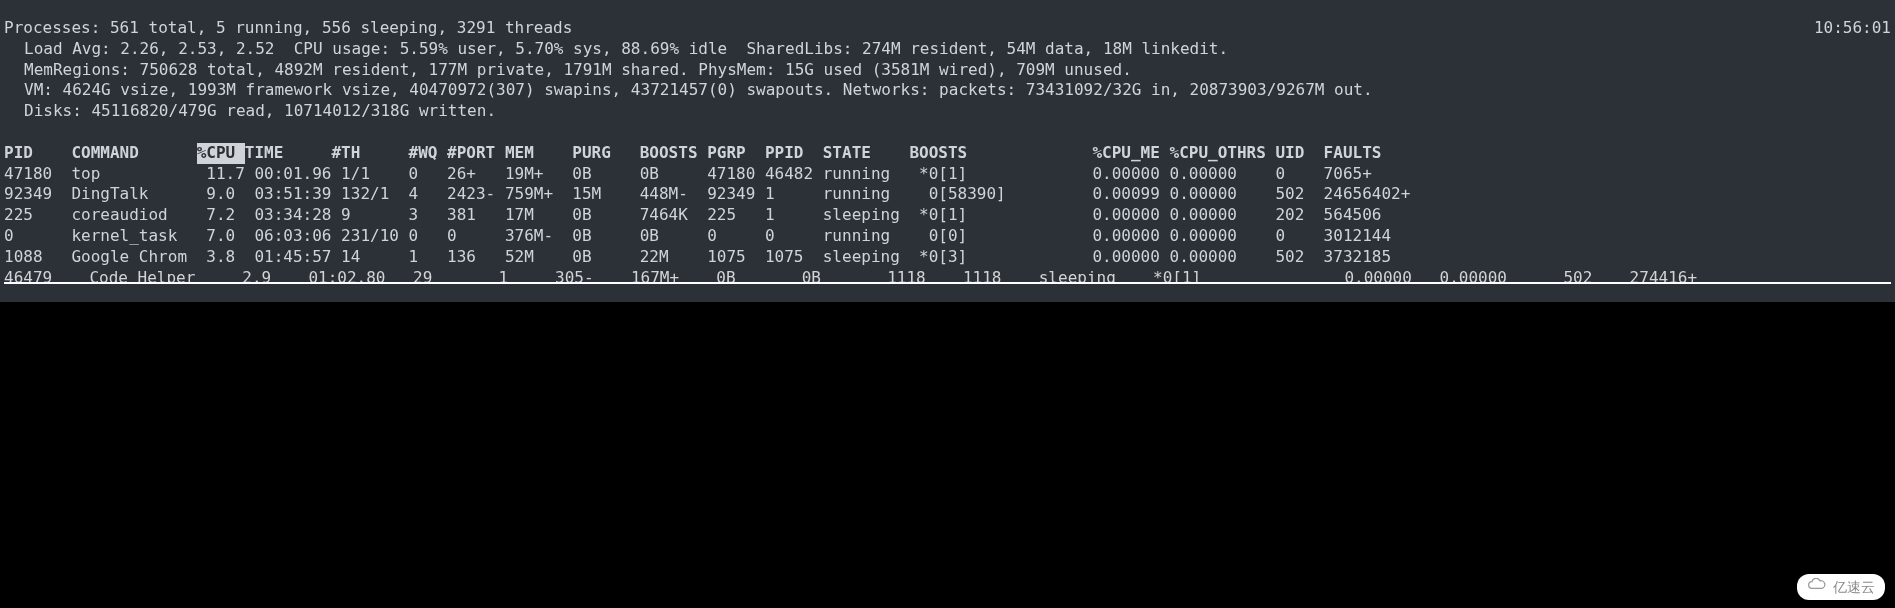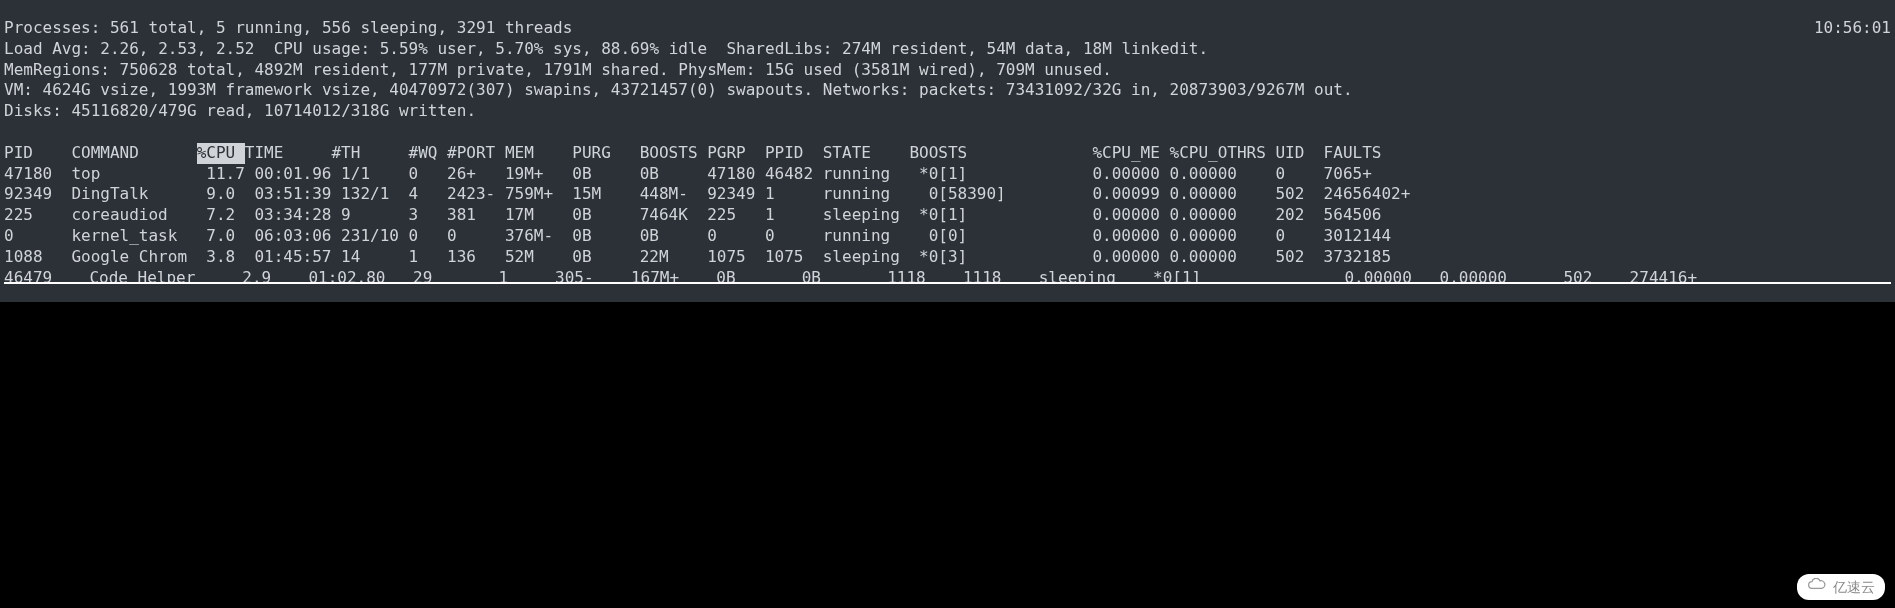--- a/index.html
+++ b/index.html
@@ -22,30 +22,32 @@
     .header-line {
       white-space: pre;
       display: flex;
       justify-content: space-between;
     }
     .header-line-text {
       white-space: pre;
     }
     .summary {
       white-space: pre;
+      margin-left: 20px;
     }
     .blank-line {
       height: 1.3em;
     }
     .table-header {
       white-space: pre;
       display: flex;
     }
     .th {
       display: inline-block;
+      font-weight: bold;
     }
     .sorted {
       background: #d0d4d8;
       color: #2b3137;
     }
     .row {
       white-space: pre;
       display: flex;
     }
     .cell {

